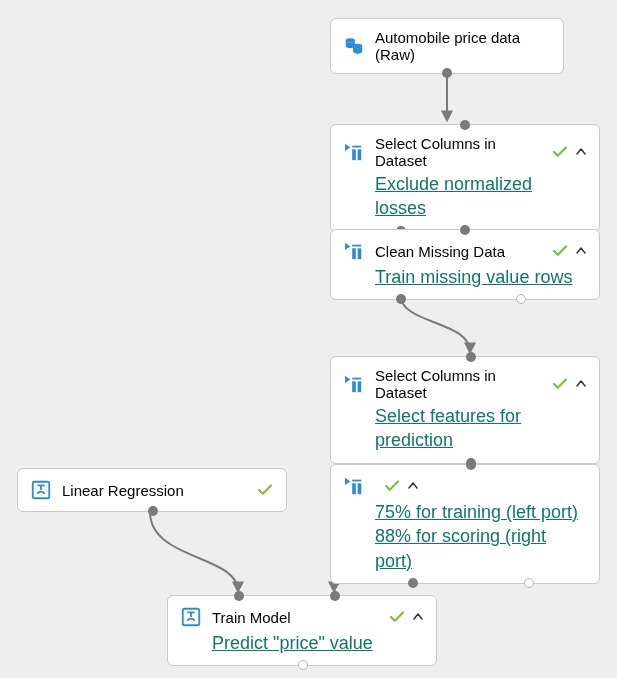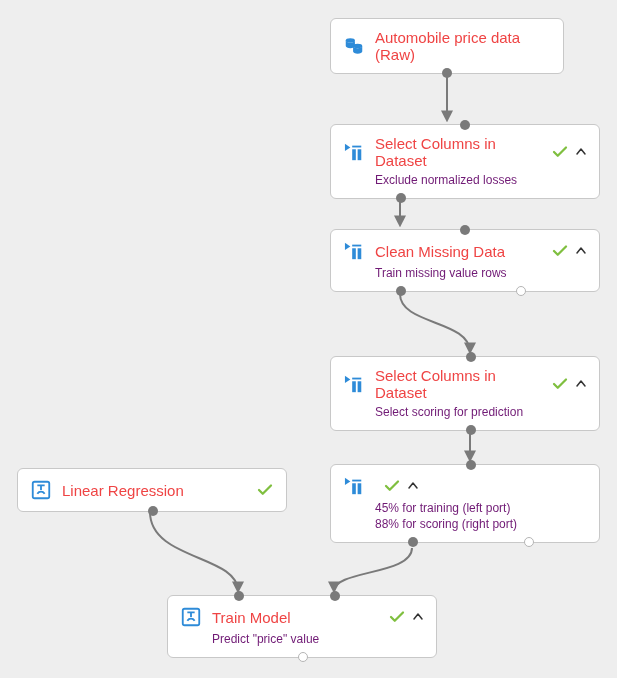--- a/index.html
+++ b/index.html
@@ -9,23 +9,23 @@
 .node {
   position: absolute;
   background: #fff;
   border: 1px solid #c8c8c8;
   border-radius: 6px;
   padding: 10px 12px;
   box-shadow: none;
 }
 .node .row1 { display: flex; align-items: center; }
 .node .icon { width: 22px; height: 22px; flex: 0 0 22px; display: flex; align-items: center; justify-content: center; margin-right: 10px; }
-.node .title { color: #ef4444; font-size: 15px; flex: 1; }
+.node .title { color: #000000; font-size: 15px; flex: 1; }
 .node .status { display: flex; align-items: center; gap: 6px; margin-left: 8px; }
-.node .sub { color: #701a75; font-size: 12px; margin-left: 32px; margin-top: 3px; line-height: 1.35; }
+.node .sub { color: #0f766e; font-size: 18px; margin-left: 32px; margin-top: 3px; line-height: 1.35; text-decoration: underline; }
 .check svg { display: block; }
 .caret svg { display: block; }
 .port {
   position: absolute;
   width: 10px; height: 10px;
   border-radius: 50%;
   background: #7a7a7a;
   left: 50%;
   transform: translateX(-50%);
 }
@@ -156,21 +156,21 @@
               <path d="M4 12l5 5L20 6" stroke="#7fbf3f" stroke-width="3" fill="none" stroke-linecap="round" stroke-linejoin="round"></path>
             </svg>
           </span>
       <span class="caret">
             <svg width="12" height="12" viewBox="0 0 24 24">
               <path d="M4 16 L12 6 L20 16" stroke="#333" stroke-width="3" fill="none" stroke-linecap="round" stroke-linejoin="round"></path>
             </svg>
           </span>
     </span>
   </div>
-  <div class="sub">Select scoring for prediction</div>
+  <div class="sub">Select features for prediction</div>
   <div class="port top" style="left:140px;"></div>
   <div class="port bottom" style="left:140px;"></div>
 </div>
 
 <div class="node" id="n5" style="left:330px; top:464px; width:270px;">
   <div class="row1">
     <span class="icon">
       <svg width="22" height="20" viewBox="0 0 24 22">
             <g fill="#2e8bd8">
               <path d="M2 2l6 4-6 4z"></path>
@@ -186,21 +186,21 @@
               <path d="M4 12l5 5L20 6" stroke="#7fbf3f" stroke-width="3" fill="none" stroke-linecap="round" stroke-linejoin="round"></path>
             </svg>
           </span>
       <span class="caret">
             <svg width="12" height="12" viewBox="0 0 24 24">
               <path d="M4 16 L12 6 L20 16" stroke="#333" stroke-width="3" fill="none" stroke-linecap="round" stroke-linejoin="round"></path>
             </svg>
           </span>
     </span>
   </div>
-  <div class="sub">45% for training (left port)</div>
+  <div class="sub">75% for training (left port)</div>
   <div class="sub" style="margin-top:0">88% for scoring (right port)</div>
   <div class="port top" style="left:140px;"></div>
   <div class="port bottom" style="left:82px;"></div>
   <div class="port bottom empty" style="left:198px;"></div>
 </div>
 
 <div class="node" id="n6" style="left:17px; top:468px; width:270px;">
   <div class="row1">
     <span class="icon">
       <svg width="22" height="22" viewBox="0 0 24 24">

